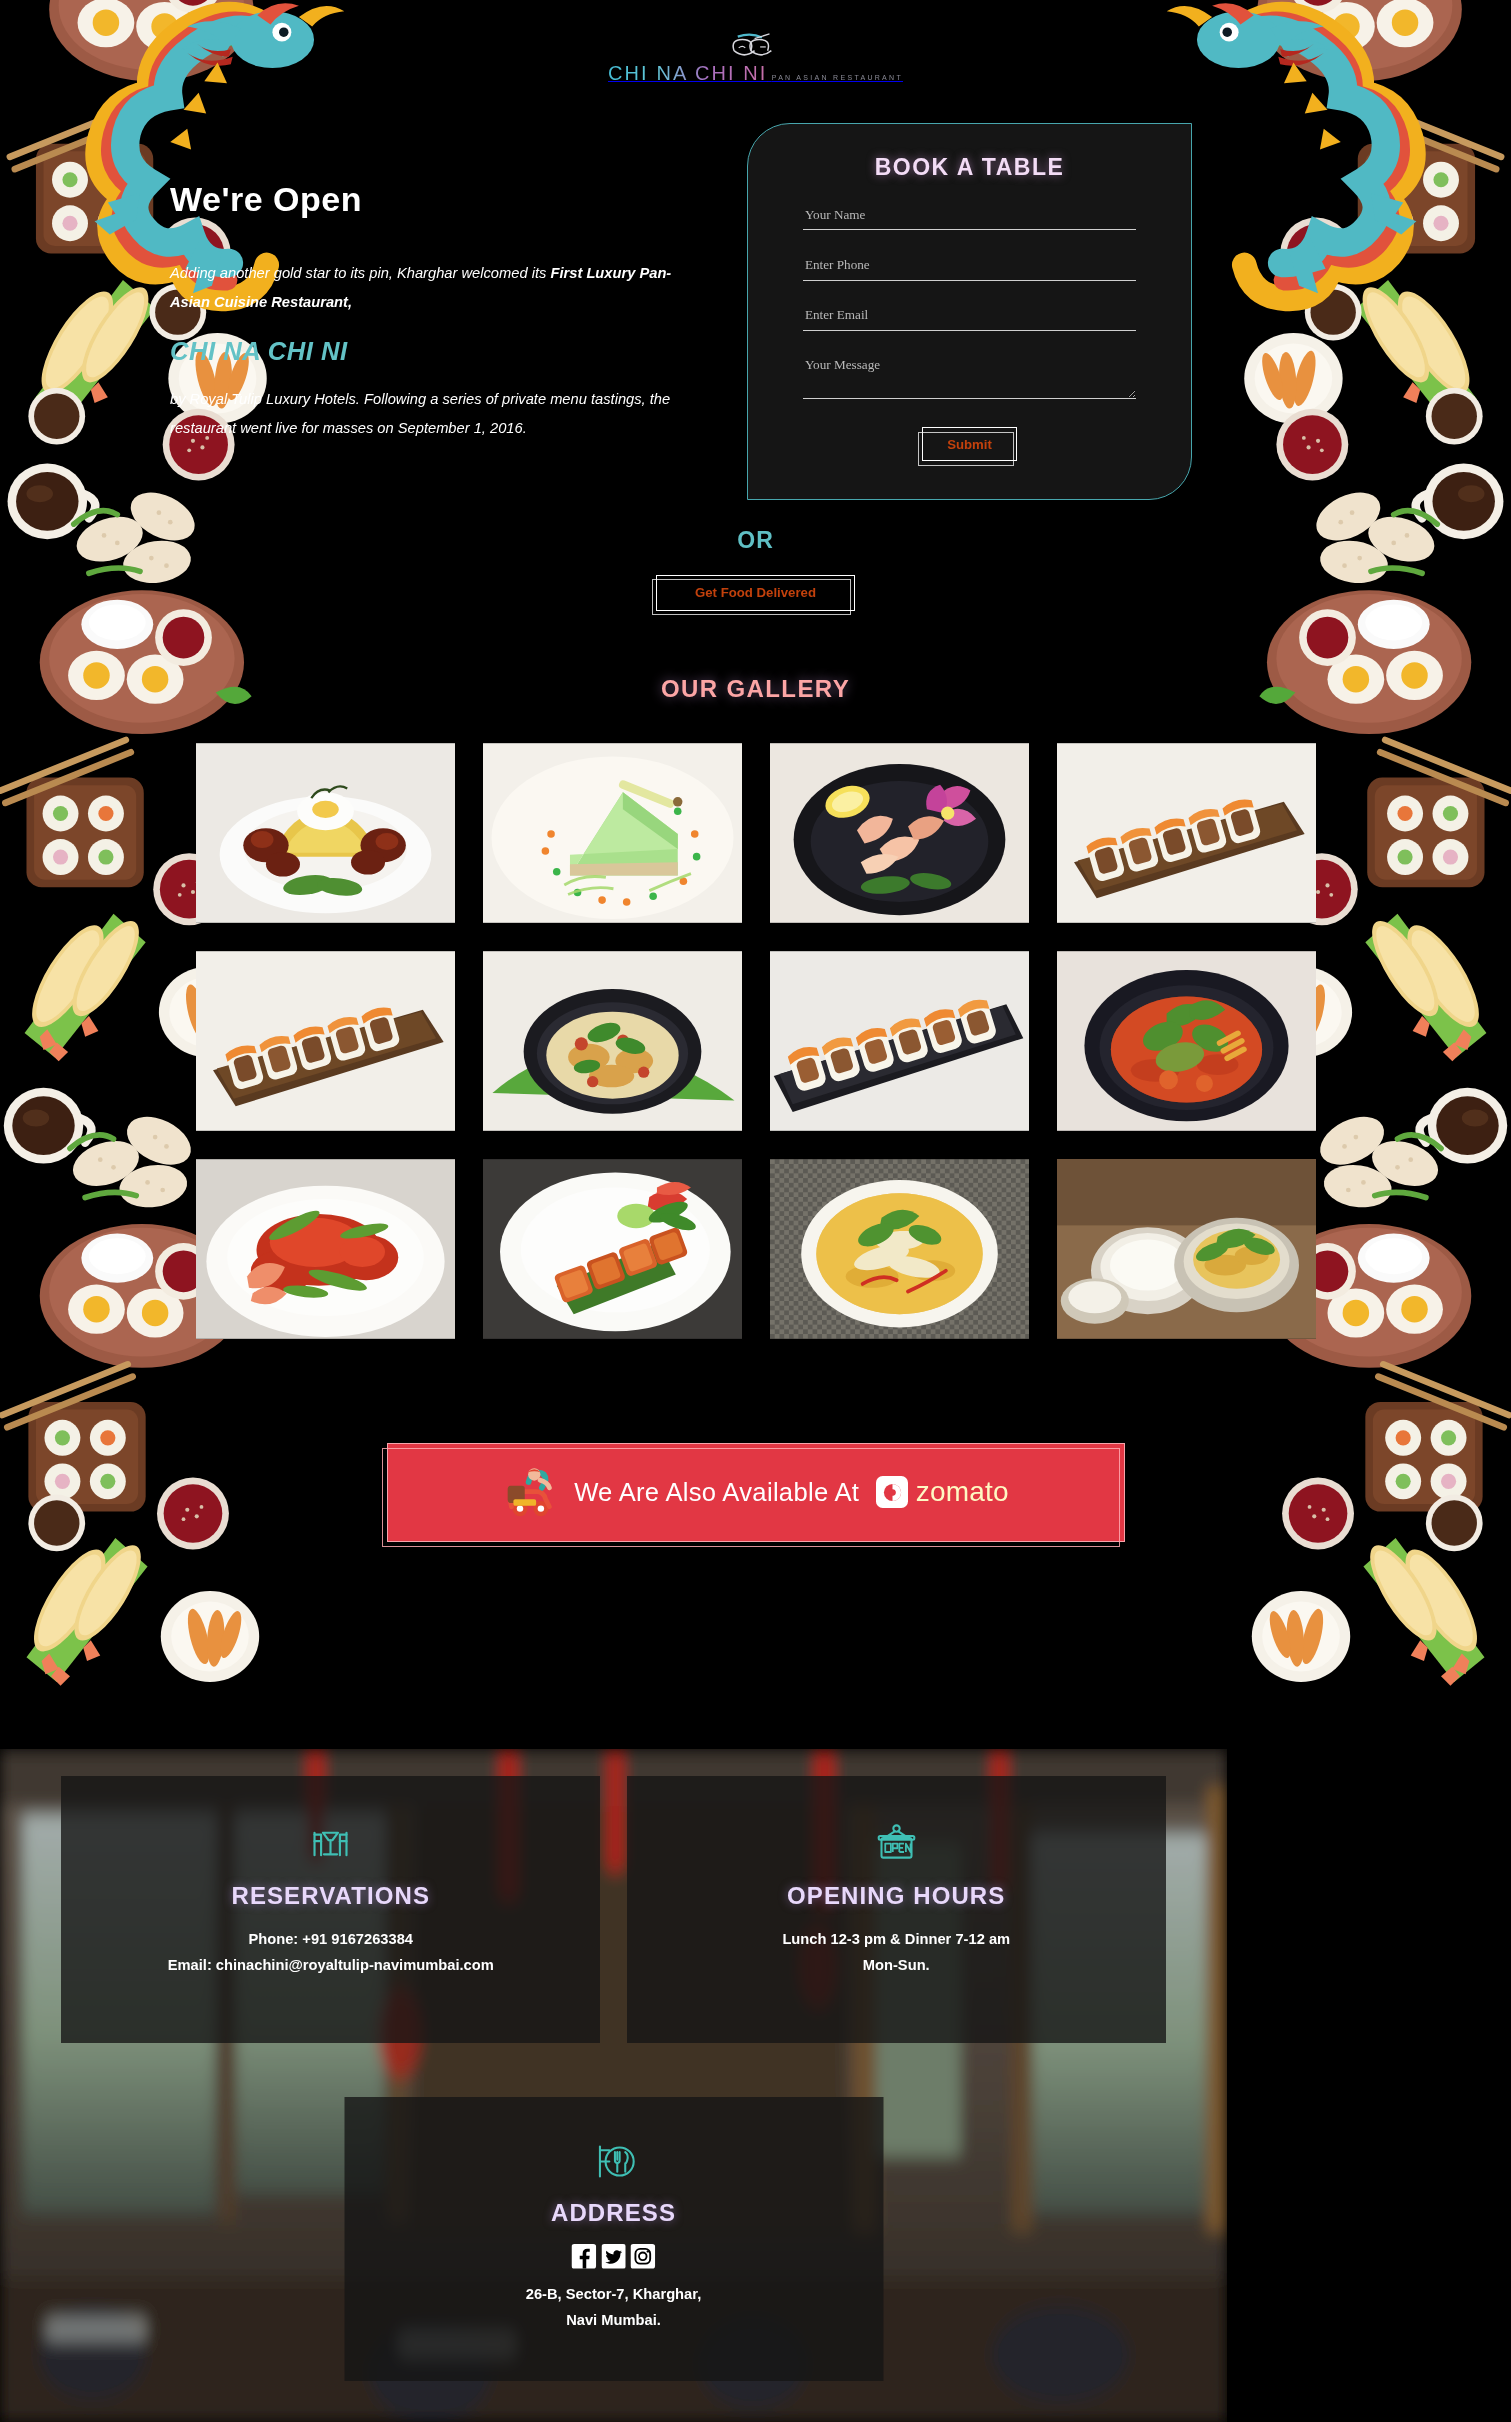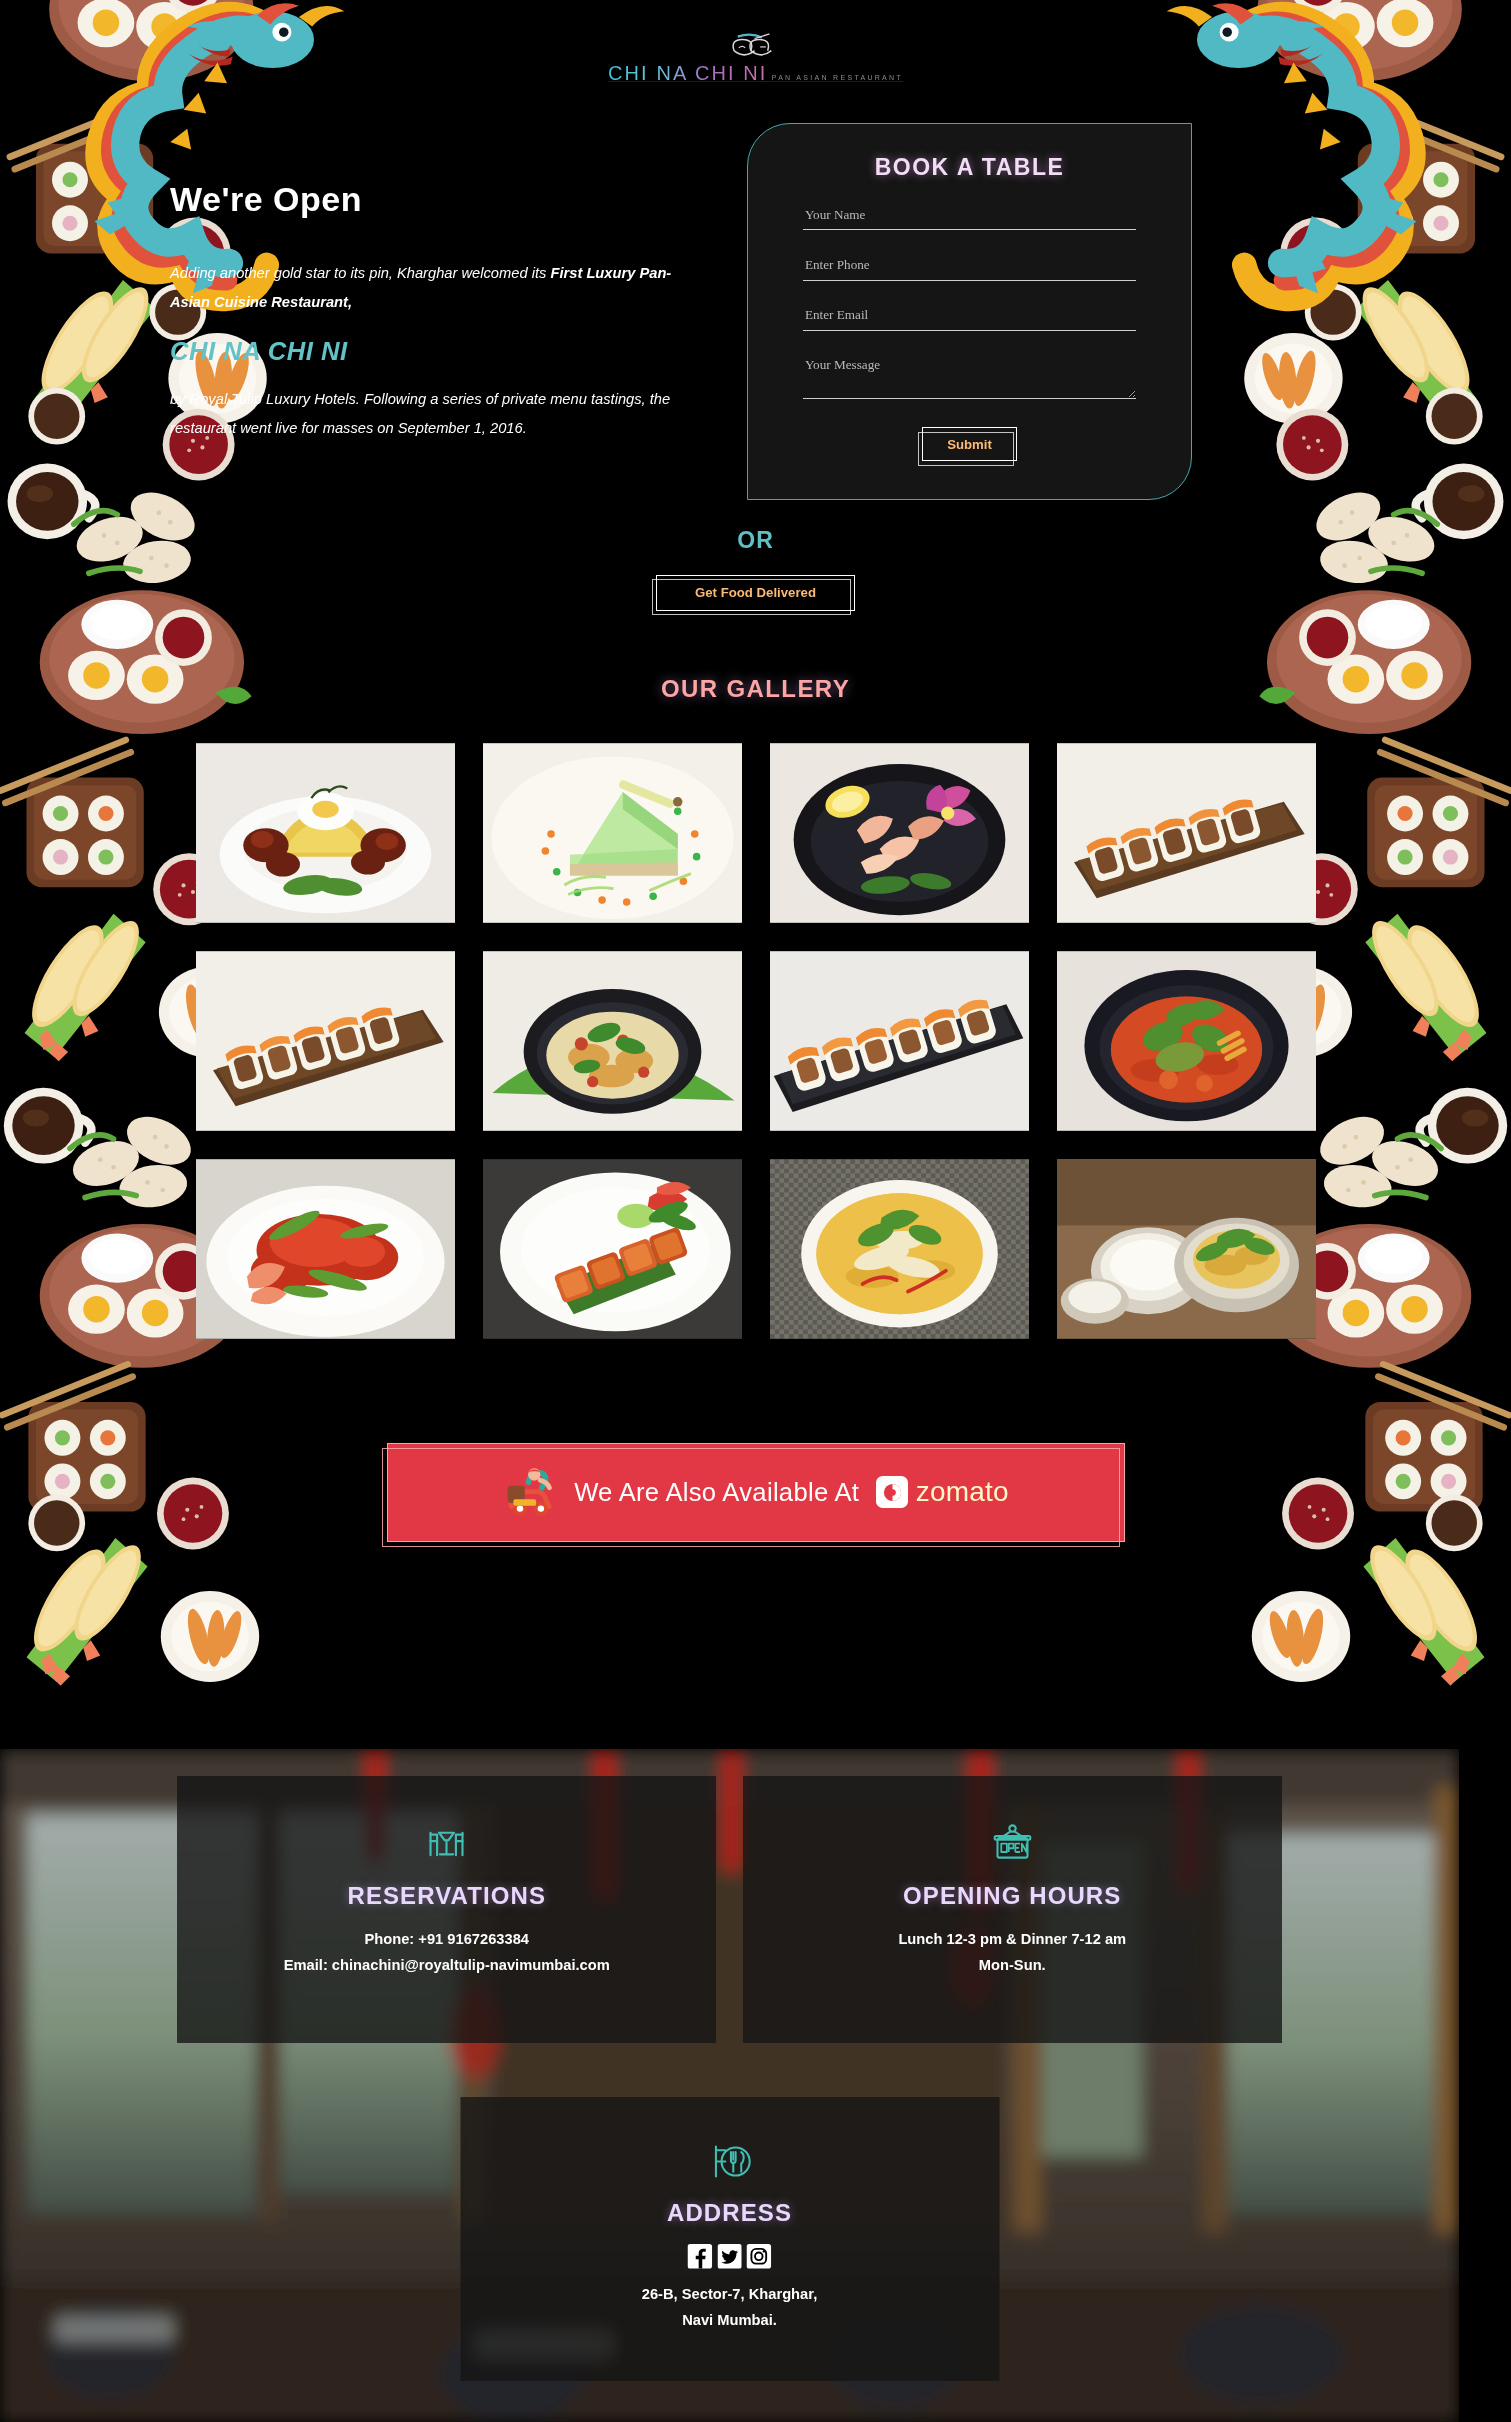--- a/index.html
+++ b/index.html
@@ -142,21 +142,21 @@
   .field textarea { resize: vertical; height: 44px; }
   .field input::placeholder,
   .field textarea::placeholder { color: #b9b9b9; }
 
   
   .btn-ghost {
     position: relative;
     display: inline-block;
     border: 0.9px solid #ffffff;
     background: transparent;
-    color: #fdba74;
+    color: #c2410c;
     font-weight: bold;
     font-size: 13.2px;
     padding: 8.5px 24.6px;
     cursor: pointer;
     font-family: "Liberation Sans", sans-serif;
   }
   .btn-ghost::after {
     content: "";
     position: absolute;
     left: -4.7px; top: 3.8px;
@@ -228,21 +228,21 @@
     background: #fff;
     border-radius: 6.6px;
     display: flex; align-items: center; justify-content: center;
   }
   .zomato-word { color: #fef9c3; font-size: 28px; letter-spacing: 0.2px; }
 
   
   .footer {
     position: absolute;
     left: 0; bottom: 0;
-    width: 1459px;
+    width: 1227px;
     height: 674px;
     overflow: hidden;
     z-index: 4;
   }
   .footer-bg { position: absolute; inset: 0; width: 100%; height: 100%; }
   .footer-inner { position: relative; z-index: 2; height: 100%; }
 
   .info-row {
     position: absolute;
     top: 26.5px;

